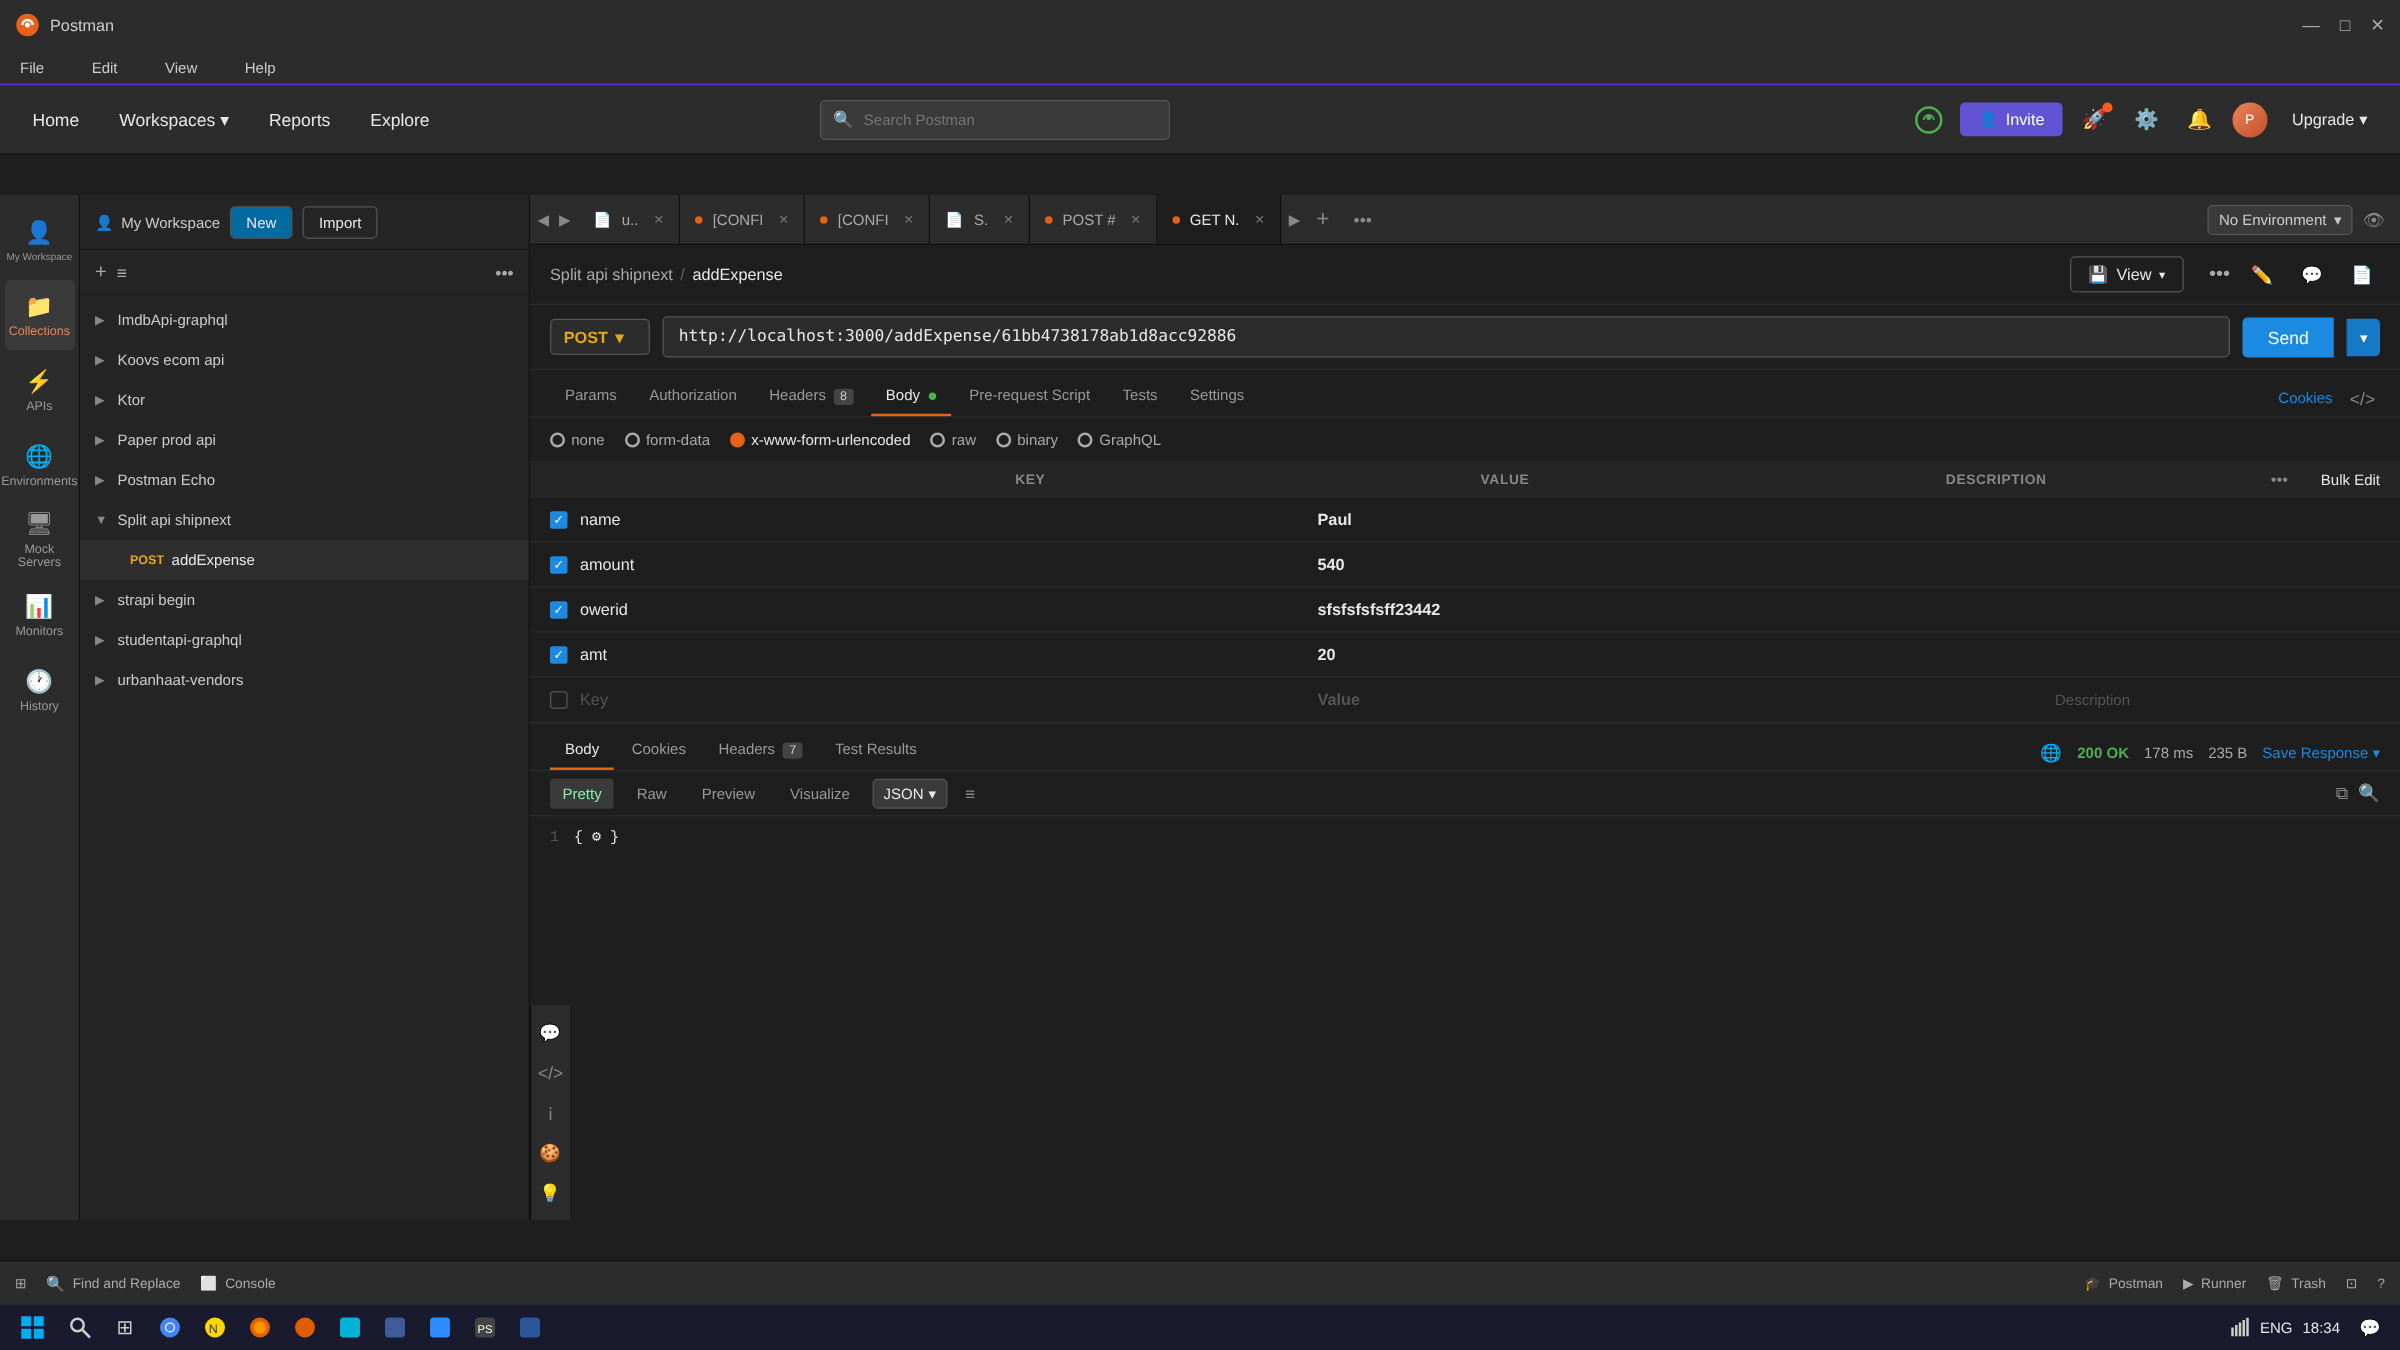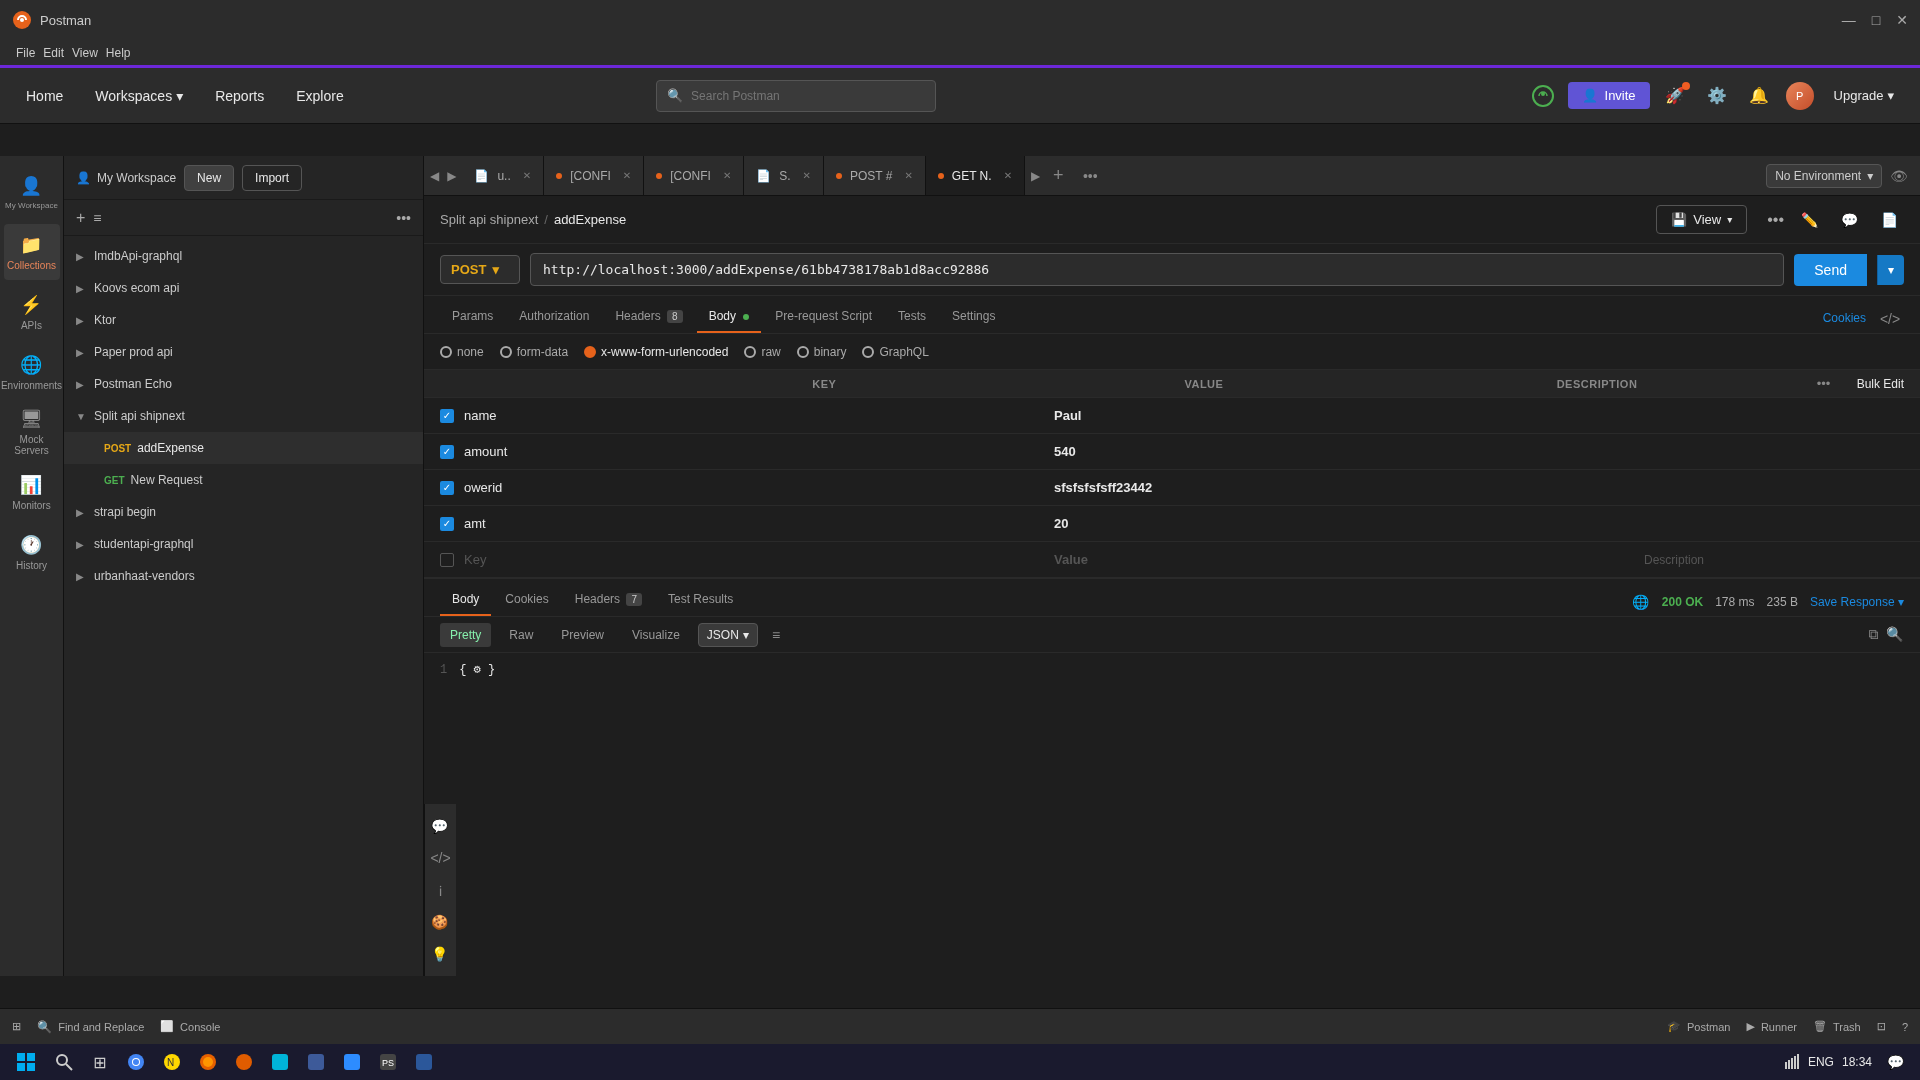--- a/index.html
+++ b/index.html
@@ -6,21 +6,21 @@
     body { font-family: -apple-system, BlinkMacSystemFont, 'Segoe UI', sans-serif; font-size: 13px; background: #1e1e1e; color: #cccccc; width: 1920px; height: 1080px; overflow: hidden; }
 
     
     .title-bar { background: #2c2c2c; height: 40px; display: flex; align-items: center; padding: 0 12px; }
     .title-bar-icon { width: 20px; height: 20px; margin-right: 8px; }
     .title-bar-title { color: #ccc; font-size: 13px; flex: 1; }
     .title-bar-controls { display: flex; gap: 16px; }
     .title-bar-btn { color: #aaa; font-size: 14px; cursor: pointer; background: none; border: none; }
 
     
-    .menu-bar { background: #2c2c2c; height: 28px; display: flex; align-items: center; padding: 0 12px; gap: 0; border-bottom: 3px solid #6d28d9; }
+    .menu-bar { background: #2c2c2c; height: 28px; display: flex; align-items: center; padding: 0 12px; gap: 30px; border-bottom: 1px solid #6d28d9; }
     .menu-item { color: #ccc; font-size: 12px; cursor: pointer; padding: 2px 4px; }
 
     
     .app-layout { display: flex; flex-direction: column; height: calc(1080px - 68px - 36px); gap: 32px; }
 
     
     .top-bar { background: #2c2c2c; height: 56px; display: flex; align-items: center; padding: 0 16px; gap: 12px; border-bottom: 1px solid #111; }
     .home-btn { color: #e8e8e8; font-size: 14px; font-weight: 500; cursor: pointer; padding: 6px 10px; }
     .workspaces-btn { color: #e8e8e8; font-size: 14px; cursor: pointer; padding: 6px 10px; display: flex; align-items: center; gap: 4px; }
     .reports-btn { color: #e8e8e8; font-size: 14px; cursor: pointer; padding: 6px 10px; }
@@ -42,21 +42,21 @@
     .sidebar-icons { width: 64px; background: #2c2c2c; display: flex; flex-direction: column; align-items: center; padding: 8px 0; gap: 4px; border-right: 1px solid #111; }
     .sidebar-icon-item { width: 56px; height: 56px; display: flex; flex-direction: column; align-items: center; justify-content: center; cursor: pointer; border-radius: 4px; gap: 4px; }
     .sidebar-icon-item.active { background: #3a3a3a; }
     .sidebar-icon-label { font-size: 10px; color: #999; text-align: center; }
     .sidebar-icon-label.active { color: #e8855a; }
 
     
     .collections-panel { width: 360px; background: #252525; border-right: 1px solid #111; display: flex; flex-direction: column; overflow: hidden; }
     .panel-header { height: 44px; display: flex; align-items: center; padding: 0 12px; gap: 8px; border-bottom: 1px solid #1a1a1a; }
     .panel-user { display: flex; align-items: center; gap: 6px; font-size: 12px; color: #ccc; }
-    .new-btn { background: #404040; color: #e8e8e8; border: 1px solid #555; border-radius: 4px; padding: 5px 12px; font-size: 12px; cursor: pointer; }
+    .new-btn { background: #0369a1; color: #e8e8e8; border: 1px solid #555; border-radius: 4px; padding: 5px 12px; font-size: 12px; cursor: pointer; }
     .import-btn { background: none; color: #e8e8e8; border: 1px solid #555; border-radius: 4px; padding: 5px 12px; font-size: 12px; cursor: pointer; }
     .panel-toolbar { height: 36px; display: flex; align-items: center; padding: 0 12px; gap: 8px; border-bottom: 1px solid #1a1a1a; }
 
     
     .collections-list { flex: 1; overflow-y: auto; padding: 4px 0; }
     .collections-list::-webkit-scrollbar { width: 6px; }
     .collections-list::-webkit-scrollbar-track { background: #252525; }
     .collections-list::-webkit-scrollbar-thumb { background: #444; border-radius: 3px; }
 
     .collection-item { display: flex; align-items: center; padding: 6px 12px; cursor: pointer; height: 32px; }
@@ -322,24 +322,20 @@
           <span class="collection-name">Postman Echo</span>
         </div>
 
         <div class="collection-item">
           <span class="caret">▼</span>
           <span class="collection-name">Split api shipnext</span>
         </div>
         <div class="collection-item sub-item active">
           <span class="collection-method method-post">POST</span>
           <span class="collection-name" style="color:#e8e8e8;">addExpense</span>
-        </div>
-        <div class="collection-item sub-item">
-          <span class="collection-method method-get">GET</span>
-          <span class="collection-name">New Request</span>
         </div>
         <div class="collection-item">
           <span class="caret">▶</span>
           <span class="collection-name">strapi begin</span>
         </div>
         <div class="collection-item">
           <span class="caret">▶</span>
           <span class="collection-name">studentapi-graphql</span>
         </div>
         <div class="collection-item">

